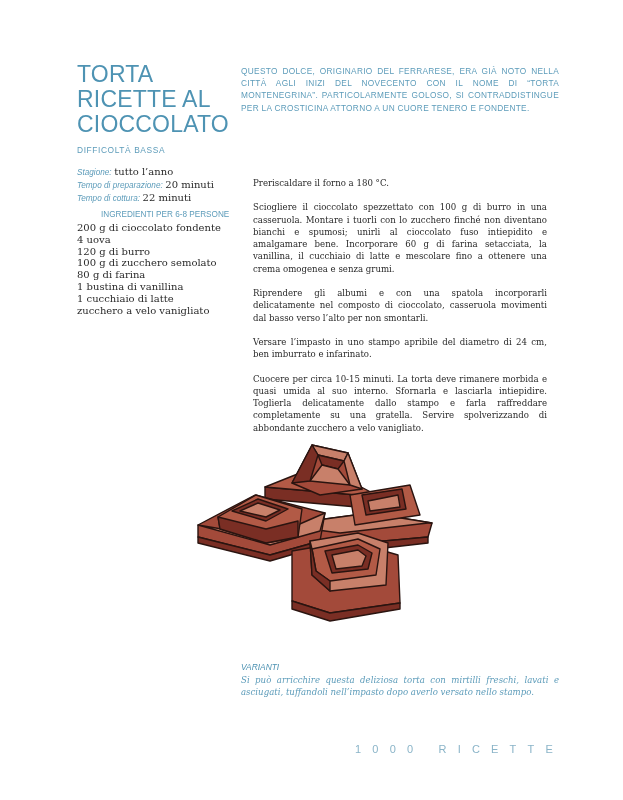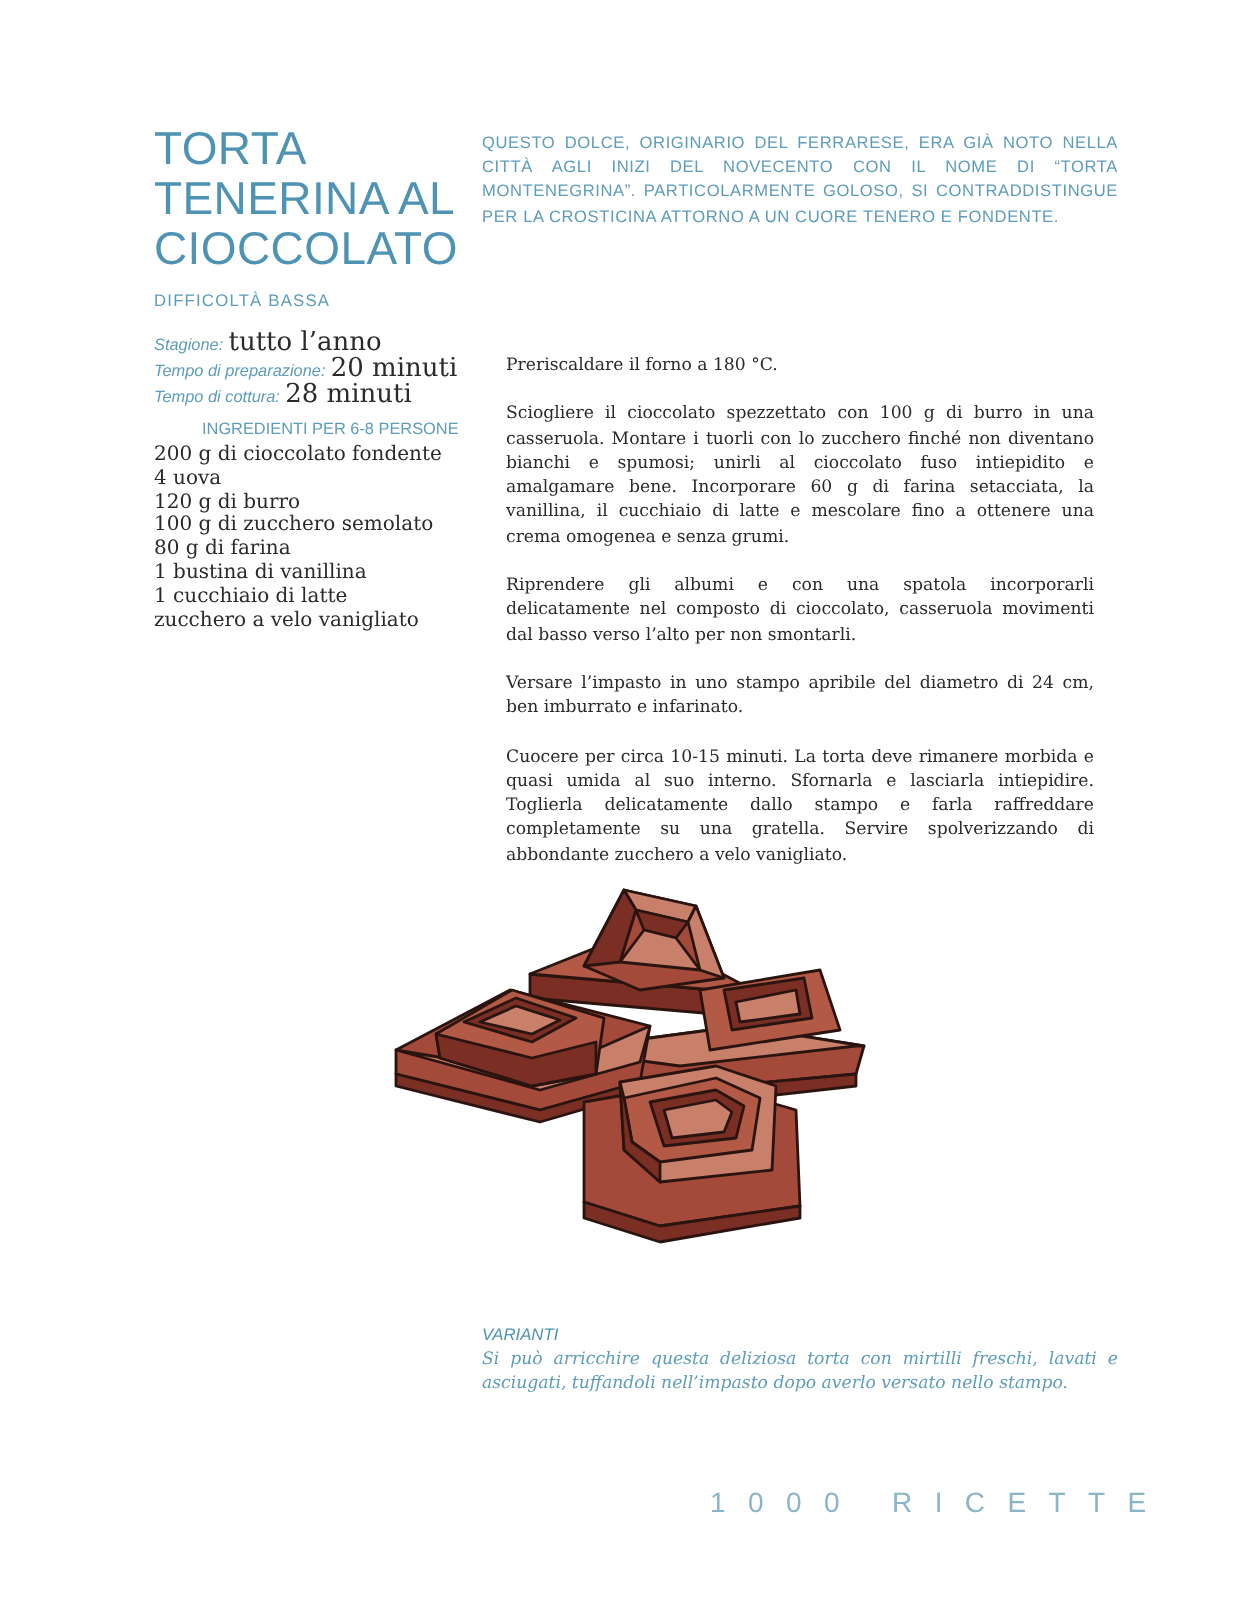--- a/index.html
+++ b/index.html
@@ -10,21 +10,21 @@
     font-family: "Liberation Sans", sans-serif; font-weight: normal; font-size: 23px; line-height: 25px;
     color: #4e93b3; letter-spacing: 0.2px; }
   .title span { display: block; white-space: nowrap; }
 
   .difficulty { position: absolute; left: 77px; top: 145px; font-family: "Liberation Sans", sans-serif;
     font-size: 8.4px; color: #5d9cba; letter-spacing: 0.6px; }
 
   .meta { position: absolute; left: 77px; top: 166px; width: 160px; font-size: 8.2px; line-height: 12px; }
   .meta .row { white-space: nowrap; }
   .meta .lbl { font-style: italic; color: #5d9cba; font-family: "Liberation Sans", sans-serif; }
-  .meta .val { color: #2a2a2a; font-family: "DejaVu Serif", serif; font-size: 13px; }
+  .meta .val { color: #2a2a2a; font-family: "DejaVu Serif", serif; font-size: 10px; }
 
   .ing-head { position: absolute; left: 77px; top: 210px; font-family: "Liberation Sans", sans-serif;
     font-size: 8.2px; color: #5d9cba; white-space: nowrap; margin-left: 24px; }
   .ing-list { position: absolute; left: 77px; top: 222px; list-style: none; margin: 0; padding: 0;
     font-size: 10px; line-height: 11.8px; color: #2a2a2a; }
   .ing-list li { white-space: nowrap; }
 
   .intro { position: absolute; left: 241px; top: 65px; width: 318px; margin: 0;
     font-family: "Liberation Sans", sans-serif; font-size: 8.3px; line-height: 12.2px; color: #5d9cba;
     text-transform: uppercase; text-align: justify; letter-spacing: 0.3px; }
@@ -32,47 +32,47 @@
   .steps { position: absolute; left: 241px; top: 165px; width: 318px; font-size: 8.6px; line-height: 12.3px; color: #2a2a2a; }
   .steps p { margin: 12px; text-align: justify; }
 
   .illustration { position: absolute; left: 180px; top: 425px; width: 265px; height: 210px; }
 
   .variants { position: absolute; left: 241px; top: 662px; width: 318px; }
   .variants .vh { font-family: Liberation Sans, sans-serif; font-style: italic; font-size: 8.4px; color: #4e93b3; }
   .variants .vt { margin: 2px 0 0 0; font-style: italic; font-size: 8.6px; line-height: 12.3px; color: #5d9cba; text-align: justify; }
 
   .footer { position: absolute; left: 355px; top: 743px; font-family: "Liberation Sans", sans-serif;
-    font-size: 14px; letter-spacing: 11.2px; color: #8ab4c8; white-space: nowrap; }
+    font-size: 11px; letter-spacing: 11.2px; color: #8ab4c8; white-space: nowrap; }
 </style>
 </head>
 <body>
 
 <div class="page">
 
   <h1 class="title">
     <span>TORTA</span>
-    <span>TENERINA AL</span>
+    <span>RICETTE AL</span>
     <span>CIOCCOLATO</span>
   </h1>
 
   <div class="difficulty">DIFFICOLTÀ BASSA</div>
 
   <div class="meta">
     <div class="row">
       <span class="lbl">Stagione:</span>
       <span class="val">tutto l’anno</span>
     </div>
     <div class="row">
       <span class="lbl">Tempo di preparazione:</span>
       <span class="val">20 minuti</span>
     </div>
     <div class="row">
       <span class="lbl">Tempo di cottura:</span>
-      <span class="val">28 minuti</span>
+      <span class="val">22 minuti</span>
     </div>
   </div>
 
   <div class="ing-head">INGREDIENTI PER 6-8 PERSONE</div>
   <ul class="ing-list">
     <li>200 g di cioccolato fondente</li>
     <li>4 uova</li>
     <li>120 g di burro</li>
     <li>100 g di zucchero semolato</li>
     <li>80 g di farina</li>

